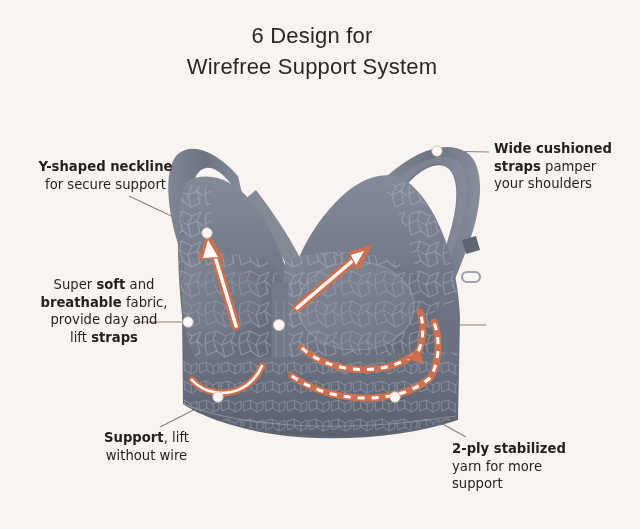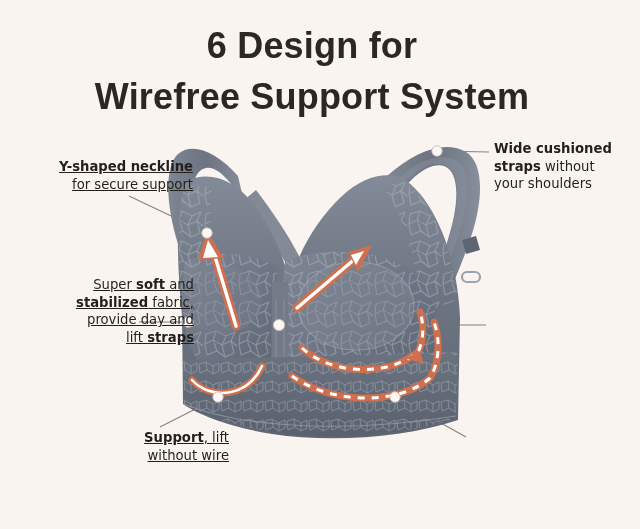--- a/index.html
+++ b/index.html
@@ -9,38 +9,38 @@
     font-family:"DejaVu Sans","Liberation Sans",sans-serif;
     overflow:hidden;position:relative;
   }
   #stage{position:absolute;inset:0;}
 
   
   .title{
     position:absolute;left:0;top:20px;width:624px;
     text-align:center;color:#2b2725;
     font-family:"Liberation Sans","DejaVu Sans",sans-serif;
-    font-weight:700;font-size:36px;line-height:1.42;
+    font-weight:400;font-size:22px;line-height:1.42;
     letter-spacing:.2px;
   }
   .title .l2{display:block;}
 
   
   #art{position:absolute;left:0;top:0;width:640px;height:529px;}
 
   
   .callout{
     position:absolute;color:#241f1d;
     font-family:"DejaVu Sans","Liberation Sans",sans-serif;
     font-size:13.2px;line-height:1.33;
     white-space:pre-line;
   }
   .callout b{font-weight:700;margin-top:16px;}
   .callout.right{text-align:left;}
-  .callout.left{text-align:right;text-decoration:underline;}
+  .callout.left{text-align:center;}
 
   #lbl-neckline{left:18px;top:158px;width:175px;}
   #lbl-fabric  {left:14px;top:276px;width:180px;}
   #lbl-wirefree{left:64px;top:429px;width:165px;}
   #lbl-straps  {left:494px;top:140px;width:148px;}
   #lbl-cups    {left:489px;top:278px;width:152px;}
   #lbl-ply     {left:452px;top:440px;width:160px;}
 </style>
 </head>
 <body>
@@ -223,22 +223,25 @@
       <circle cx="437" cy="151" r="5.2" fill="#fdf6f2" stroke="#c9bfb8" stroke-width="0.9"></circle>
       <circle cx="279" cy="325" r="5.6" fill="#fdf6f2" stroke="#c9bfb8" stroke-width="0.9"></circle>
       <circle cx="218" cy="397" r="5.2" fill="#fdf6f2" stroke="#c9bfb8" stroke-width="0.9"></circle>
       <circle cx="395" cy="397" r="5.2" fill="#fdf6f2" stroke="#c9bfb8" stroke-width="0.9"></circle>
     </g>
   </svg>
 
   <div class="callout left" id="lbl-neckline"><b>Y-shaped neckline</b><span>
 for secure support</span></div>
   <div class="callout left" id="lbl-fabric"><span>Super </span><b>soft</b><span> and
-</span><b>stabilized</b><span> fabric,
+</span><b>breathable</b><span> fabric,
 provide day and
 lift </span><b>straps</b></div>
   <div class="callout left" id="lbl-wirefree"><b>Support</b><span>, lift
 without wire</span></div>
   <div class="callout right" id="lbl-straps"><b>Wide cushioned
-straps</b><span> without
+straps</b><span> pamper
 your shoulders</span></div>
+  <div class="callout right" id="lbl-ply"><b>2-ply stabilized</b><span>
+yarn for more
+support</span></div>
 
 </div>
 
 </body></html>

